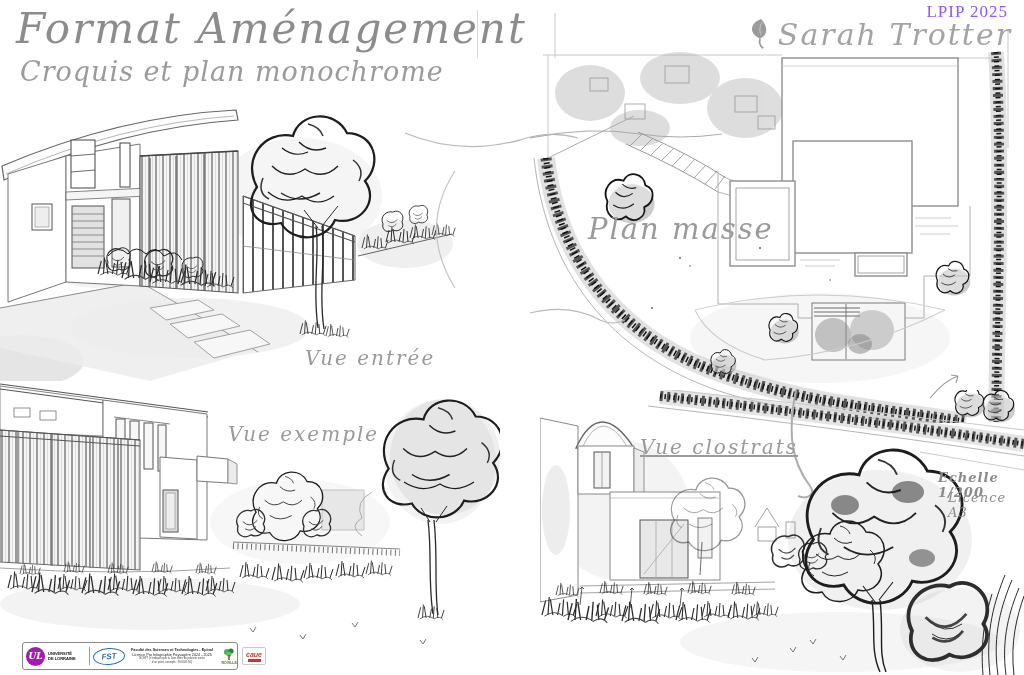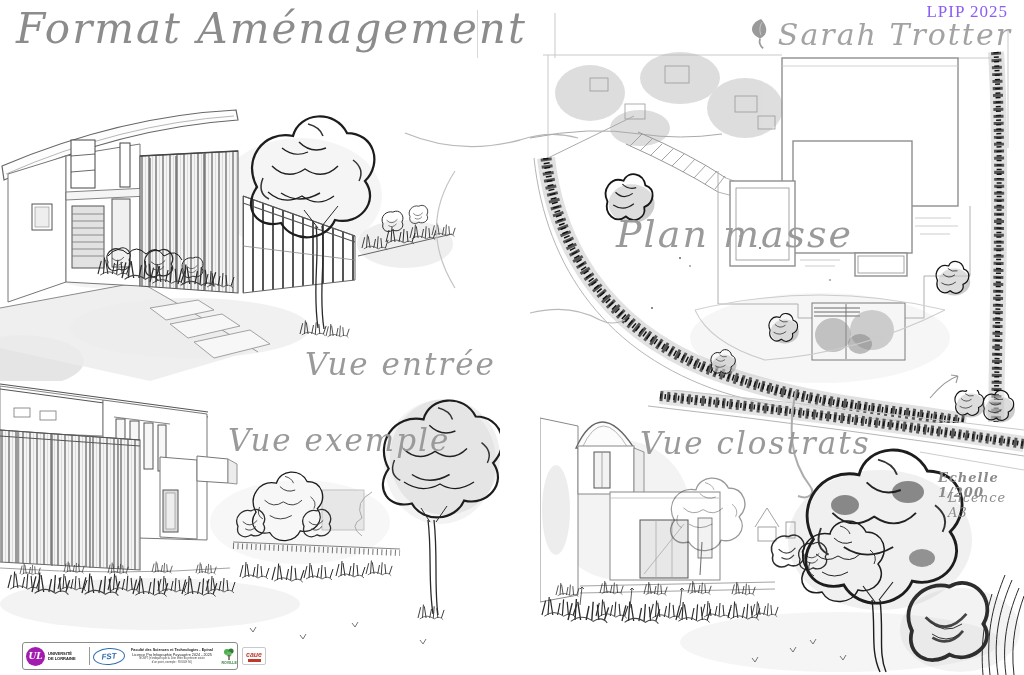--- a/index.html
+++ b/index.html
@@ -8,25 +8,25 @@
     overflow:hidden;font-family:"Liberation Sans",sans-serif;
   }
   .script{font-family:"DejaVu Serif",serif;font-style:italic;color:#9a9a9a;}
   .board .abs{position:absolute;}
   .title{left:16px;top:4px;font-size:42px;letter-spacing:2px;color:#8c8c8c;}
   .subtitle{left:20px;top:56px;font-size:27px;letter-spacing:1px;color:#9b9b9b;}
   .lpip{right:16px;top:2px;font-family:"Liberation Serif",serif;font-size:17px;
         letter-spacing:1px;color:#8b5cf6;}
   .author-row{right:12px;top:16px;display:flex;align-items:flex-end;gap:5px;}
   .author{font-size:30px;letter-spacing:2px;color:#a3a3a3;line-height:1;}
-  .sketch-label{font-size:31px;letter-spacing:2px;color:#9a9a9a;}
+  .sketch-label{font-size:20px;letter-spacing:2px;color:#9a9a9a;}
   .label-entree{left:305px;top:346px;}
-  .label-planmasse{left:616px;top:212px;font-size:38px;}
+  .label-planmasse{left:588px;top:212px;font-size:29px;}
   .label-terrasse{left:228px;top:422px;}
-  .label-clostrats{left:640px;top:425px;}
+  .label-clostrats{left:640px;top:435px;text-decoration:underline;}
   .annot{font-size:13px;color:#8a8a8a;letter-spacing:1px;}
   .annot-echelle{left:938px;top:470px;font-weight:bold;}
   .annot-format{left:948px;top:490px;}
   .margin-line{left:477px;top:10px;width:1px;height:48px;background:#d8d8d8;}
   svg.panel{position:absolute;display:block;}
   
   .footer{
     left:22px;top:642px;width:216px;height:28px;background:#fff;
     border:1px solid #8a8a8a;border-radius:3px;display:flex;align-items:center;
     padding:1px 3px;gap:3px;z-index:9;box-sizing:border-box;
@@ -89,20 +89,21 @@
       </g>
       <g id="ptree">
         <ellipse cx="4" cy="5" rx="20" ry="17" fill="#8d8d8d" opacity="0.45"></ellipse>
         <path d="M-17,3 C-22,-7 -14,-19 -3,-15 C1,-24 14,-22 16,-11 C25,-8 24,4 15,8 C17,17 6,23 -1,16 C-10,23 -20,14 -17,3 Z" fill="#fdfdfd" fill-opacity="0.35" stroke="#161616" stroke-width="1.6"></path>
         <path d="M-10,-5 q7,7 15,1 M-12,6 q9,6 18,-1 M-4,-12 q5,5 12,3" stroke="#222" stroke-width="1" fill="none"></path>
       </g>
     </defs>
   </svg>
 
   <div class="abs script title">Format Aménagement</div>
+  <div class="abs script subtitle">Croquis et plan monochrome</div>
   <div class="abs lpip">LPIP 2025</div>
   <div class="abs author-row">
     <svg width="26" height="34" viewBox="0 0 24 30">
       <path d="M12,20 C2,16 2,6 13,2 C20,10 19,17 12,20 Z" fill="#9a9a9a"></path>
       <path d="M12,20 C11,24 12,27 15,29" stroke="#9a9a9a" stroke-width="1.6" fill="none"></path>
       <path d="M13,17 C11,12 12,8 14,5" stroke="#cfcfcf" stroke-width="0.8" fill="none"></path>
     </svg>
     <div class="script author">Sarah Trotter</div>
   </div>
   <div class="abs margin-line"></div>

